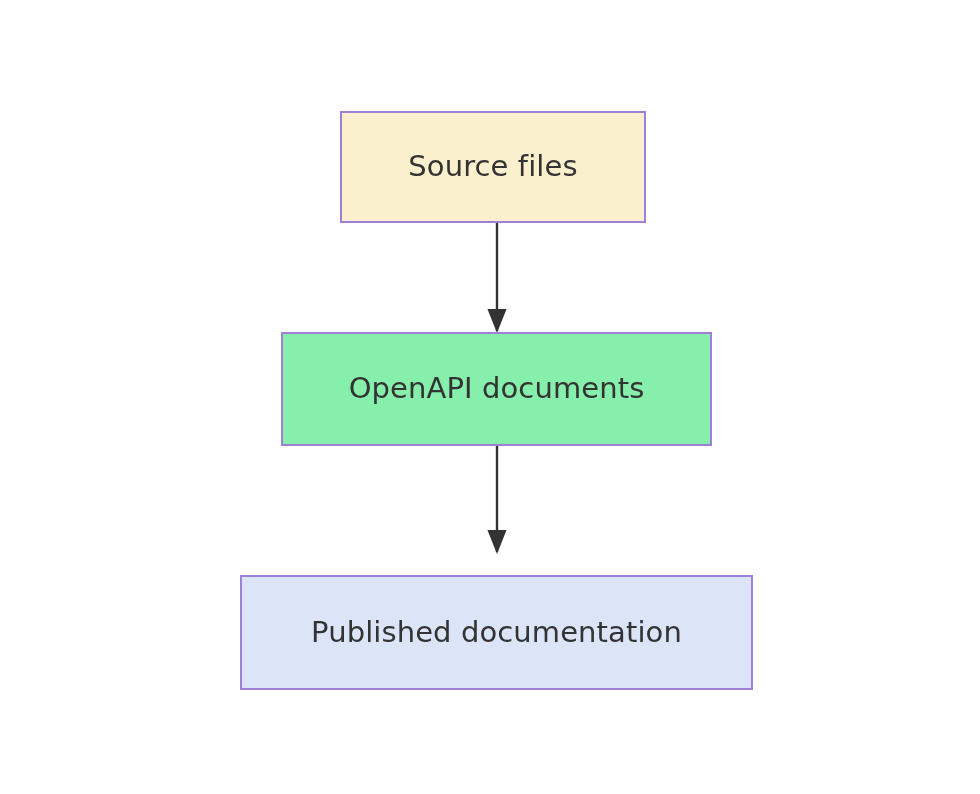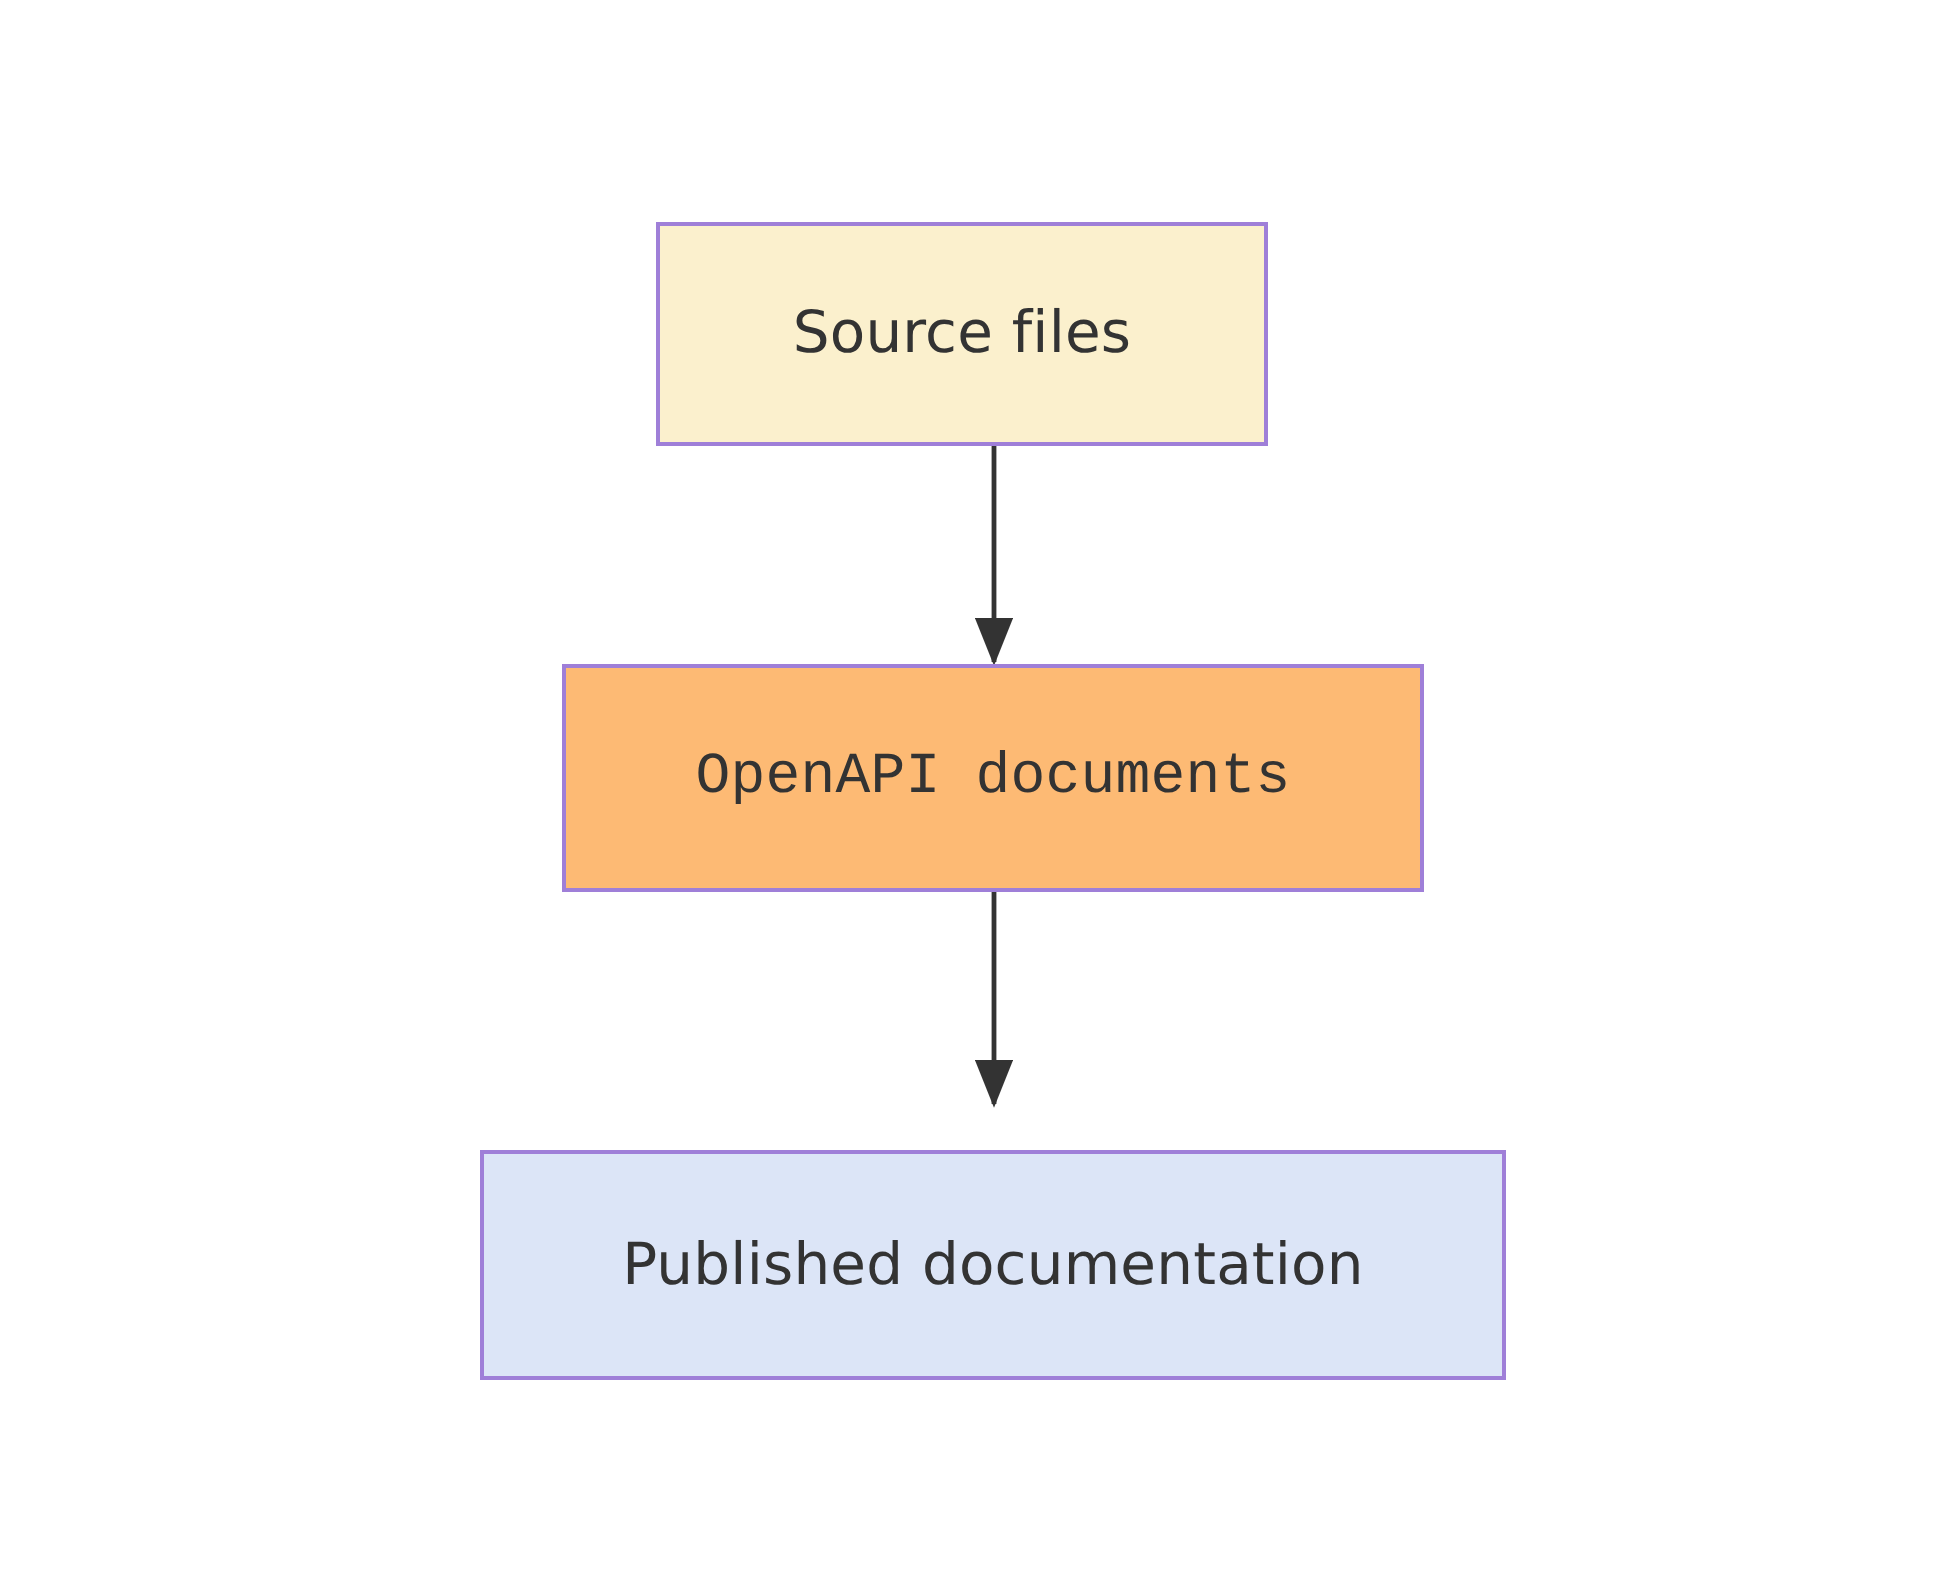--- a/index.html
+++ b/index.html
@@ -31,21 +31,21 @@
   }
   .flow-node-label {
     font-size: 29px;
     line-height: 1.1;
     color: #333333;
     letter-spacing: 0.1px;
     font-weight: 400;
     white-space: nowrap;
   }
   #node-source-files {
-    left: 328px;
+    left: 340px;
     top: 111px;
     width: 306px;
     height: 112px;
   }
   #node-openapi-documents {
     left: 281px;
     top: 332px;
     width: 431px;
     height: 114px;
   }
@@ -78,21 +78,21 @@
 
     <line x1="497" y1="223" x2="497" y2="331" stroke="#333333" stroke-width="2.4" marker-end="url(#arrowhead-filled)"></line>
 
     <line x1="497" y1="446" x2="497" y2="552" stroke="#333333" stroke-width="2.4" marker-end="url(#arrowhead-filled)"></line>
   </svg>
 
   <div class="flow-node" id="node-source-files" style="background:#fbf0cd; border-color:#9f7fd8;">
     <span class="flow-node-label">Source files</span>
   </div>
 
-  <div class="flow-node" id="node-openapi-documents" style="background:#fdba74; border-color:#9f7fd8;font-family:Liberation Mono, monospace;">
+  <div class="flow-node" id="node-openapi-documents" style="background:#86efac; border-color:#9f7fd8;">
     <span class="flow-node-label">OpenAPI documents</span>
   </div>
 
   <div class="flow-node" id="node-published-documentation" style="background:#dce5f7; border-color:#9f7fd8;margin-top:22px;">
     <span class="flow-node-label">Published documentation</span>
   </div>
 
 </div>
 
 </body></html>

